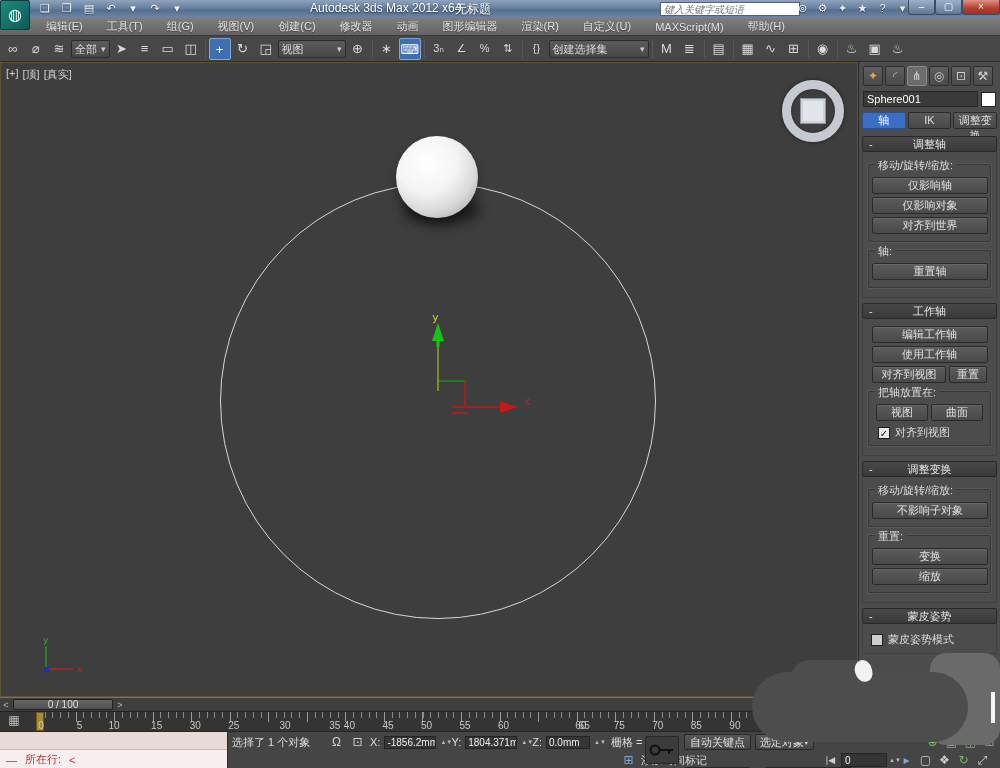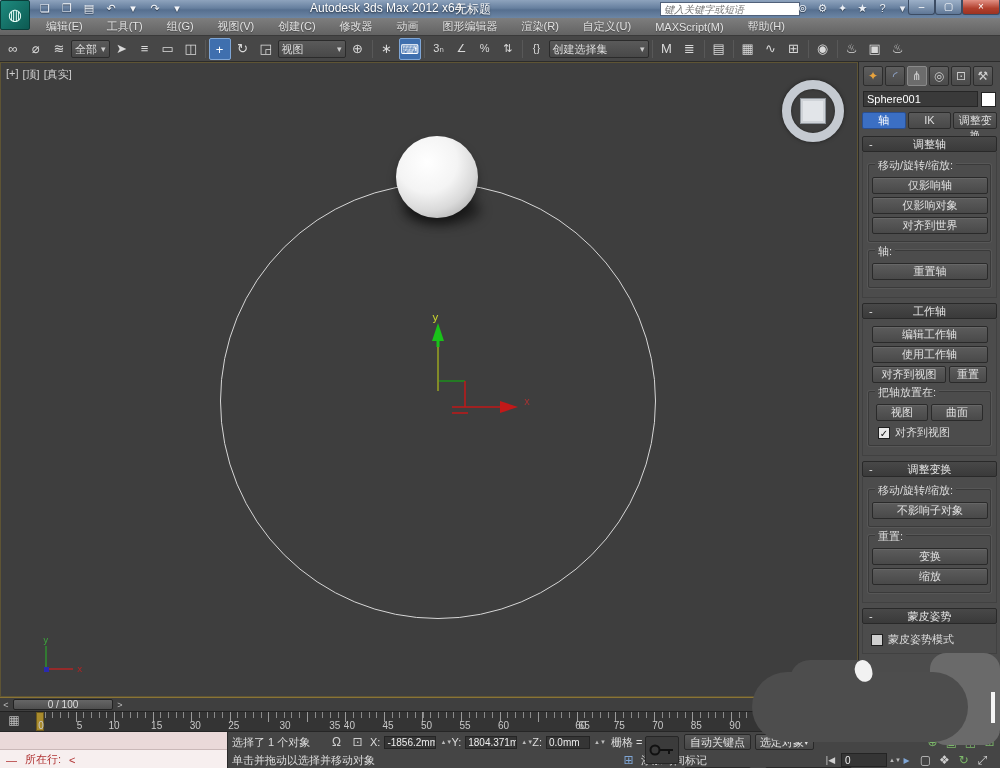--- a/index.html
+++ b/index.html
@@ -425,23 +425,20 @@
       <div class="lrow2">
         <span>—</span>
         <span>所在行:</span>
         <span>&lt;</span>
       </div>
     </div>
 
     <div class="srow" style="top:1px; width:400px;">
       <span>选择了 1 个对象</span>
     </div>
-    <div class="srow" style="top:19px; width:400px;">
-      <span>单击并拖动以选择并移动对象</span>
-    </div>
 
     <div class="srow" style="left:328px; top:1px;">
       <span class="navico">Ω</span>
       <span class="navico">⊡</span>
       <span>X:</span>
       <span class="coordfield">-1856.2mm</span>
         <span class="spin">▲▼</span>
       <span>Y:</span>
       <span class="coordfield">1804.371mm</span>
         <span class="spin">▲▼</span>

